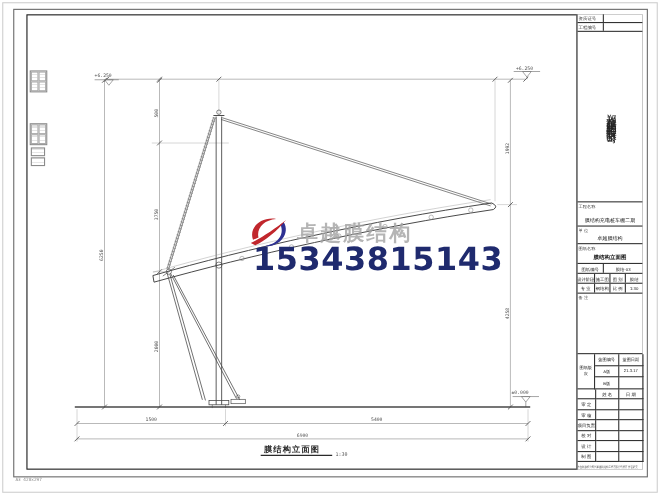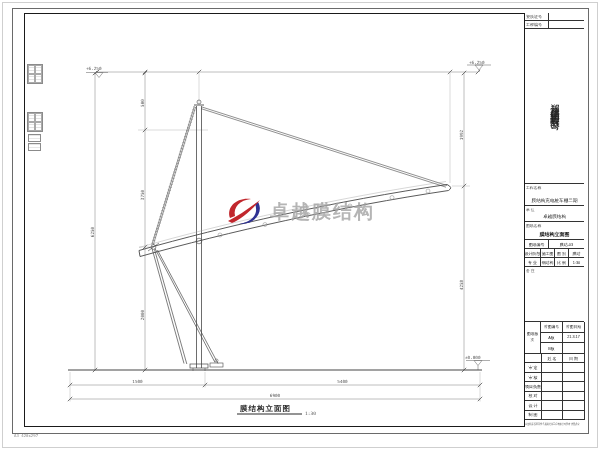--- a/index.html
+++ b/index.html
@@ -196,20 +196,21 @@
     <text class="scaletxt" x="305" y="414.5">1:30</text>
   </svg>
 
   <div id="watermark">
     <svg id="wm-logo" width="42" height="36" viewBox="0 0 42 36">
       <path d="M6,24 C2,13 13,3 27,5 C16,6 9,13 11,22 Z" fill="#c1272d"></path>
       <path d="M34,8 C40,18 31,31 15,30 C28,28 35,20 31,10 Z" fill="#2e3192"></path>
       <path d="M4,27 C14,22 26,14 36,6 C28,16 17,25 8,29 Z" fill="#c1272d"></path>
     </svg>
     <span id="wm-brand">卓越膜结构</span>
+    <span id="wm-phone">15343815143</span>
   </div>
 
   <div id="titleblock">
     <div class="sec tb-row">
       <div class="lab">资质证号</div>
       <div class="val"></div>
     </div>
     <div class="sec tb-row">
       <div class="lab">工程编号</div>
       <div class="val"></div>

